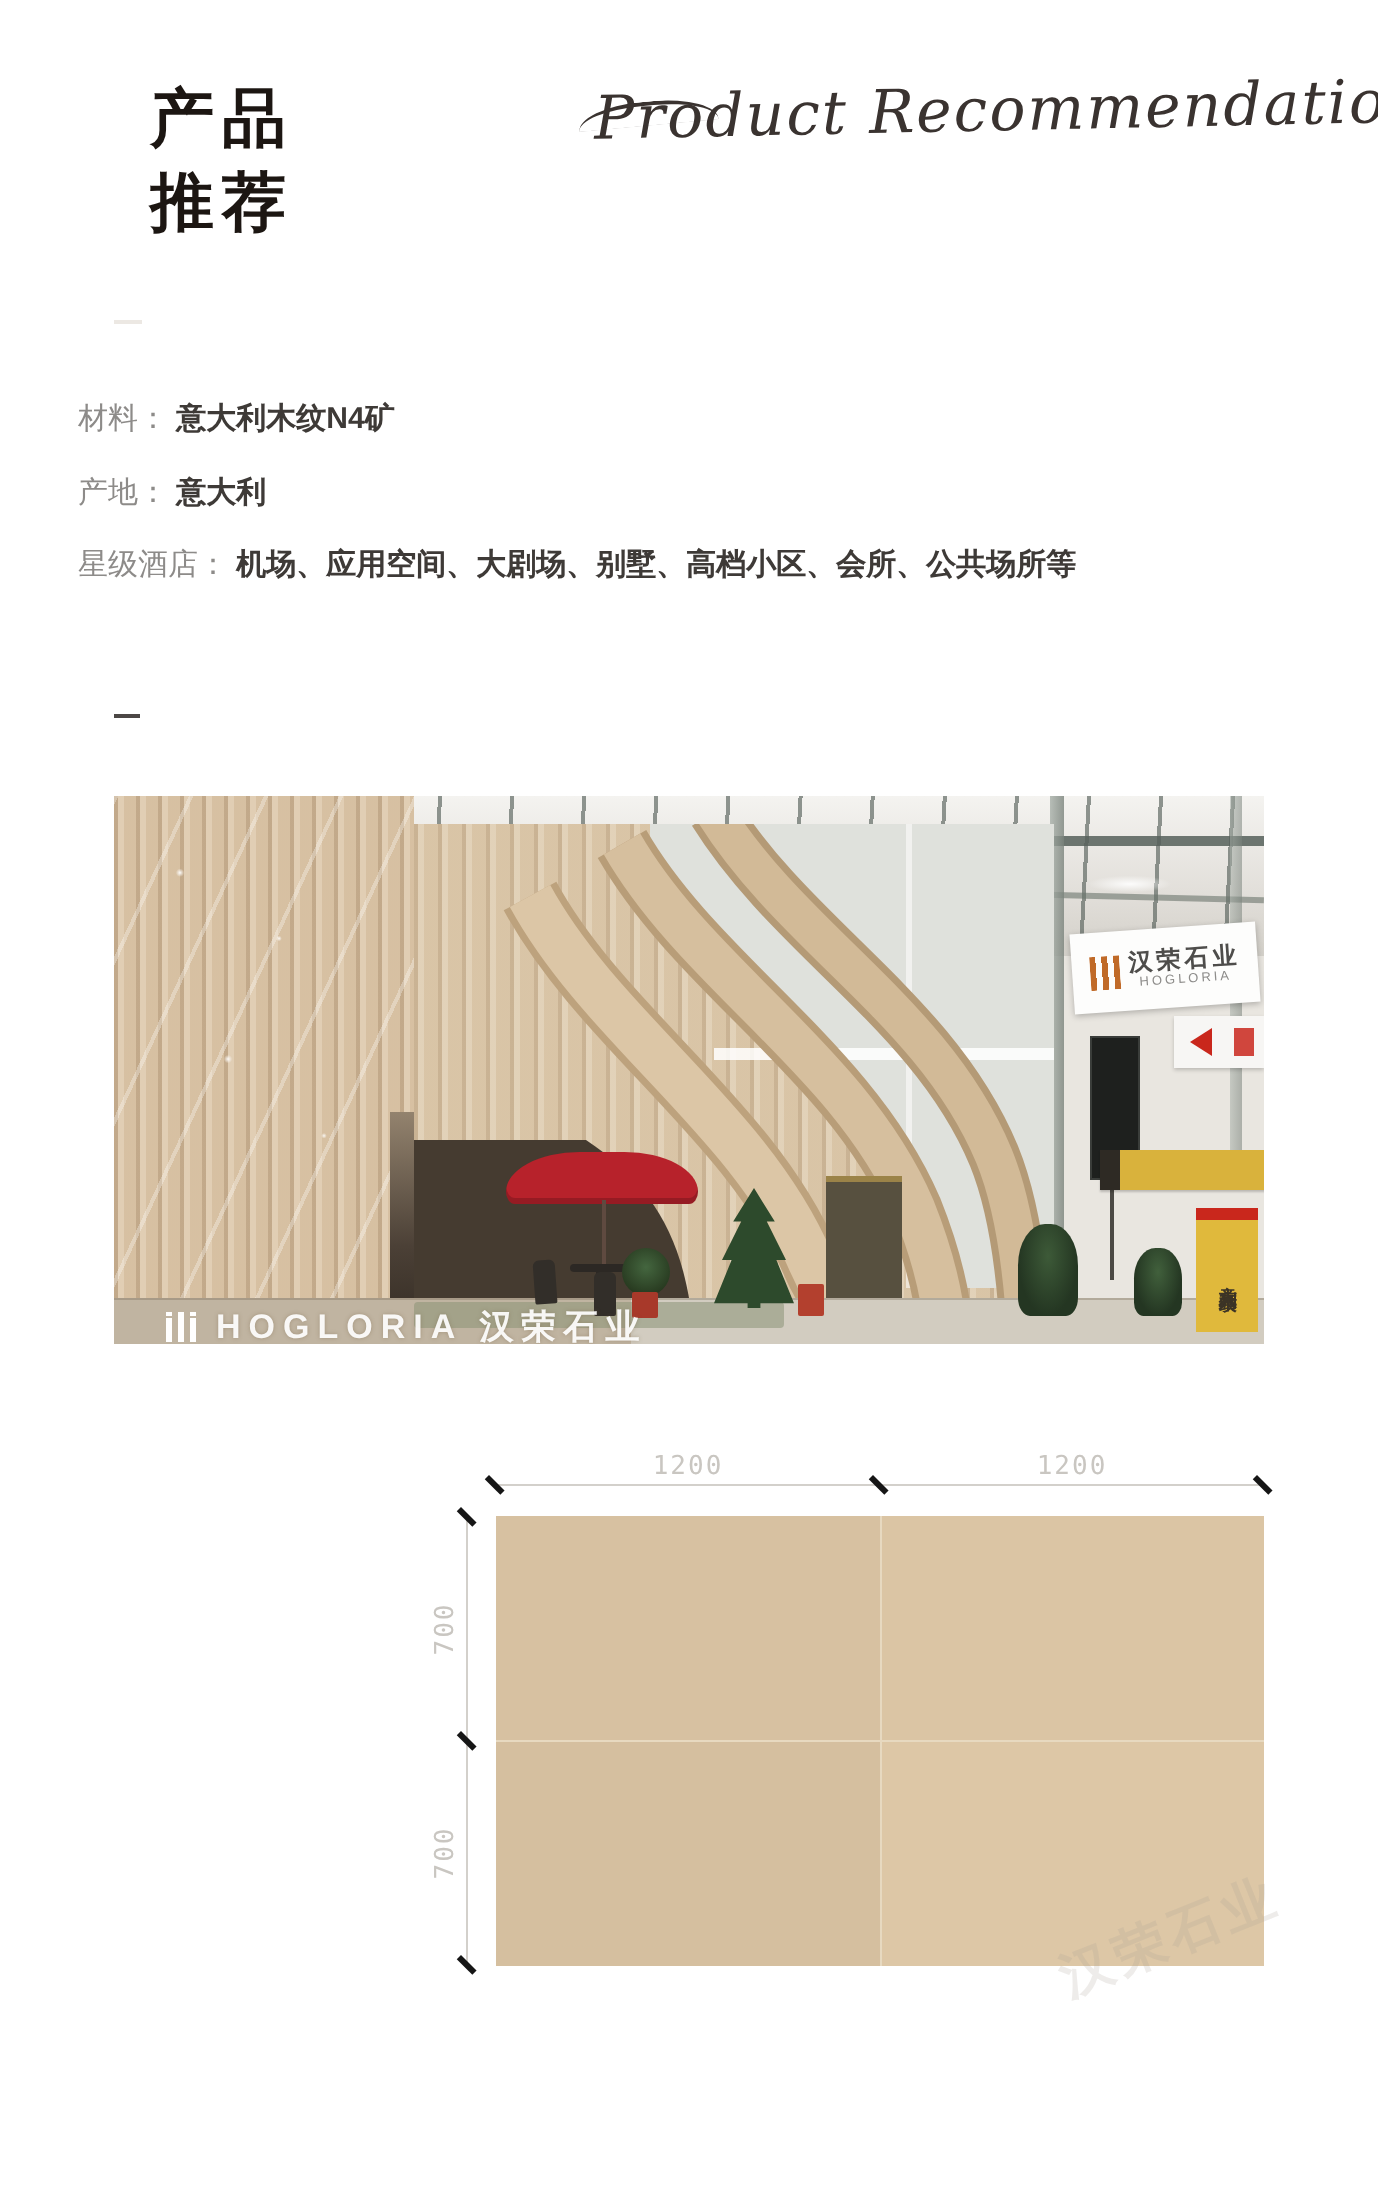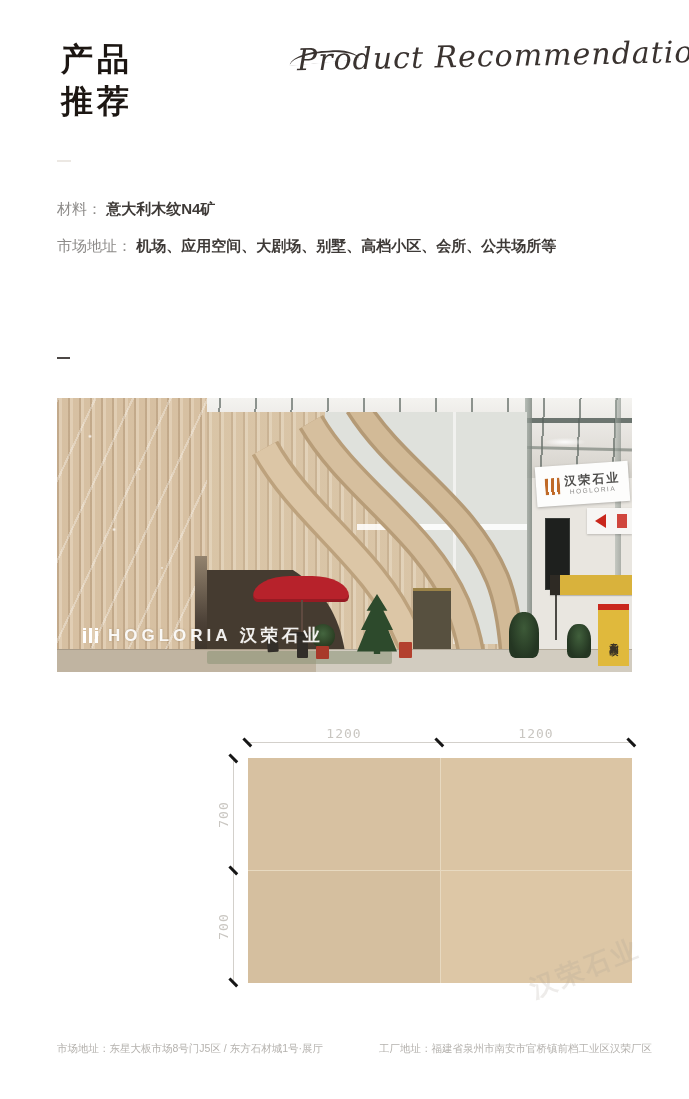--- a/index.html
+++ b/index.html
@@ -1,31 +1,31 @@
 <!DOCTYPE html>
 <html><head>
 <meta charset="utf-8">
 <style>
   html,body{margin:0;padding:0;background:#ffffff;}
   .page{position:relative;width:689px;height:1099px;background:#fff;overflow:hidden;
         font-family:"Liberation Sans",sans-serif;}
 
   
-  .title{position:absolute;left:61px;top:38px;font-size:32px;font-weight:bold;
+  .title{position:absolute;left:75px;top:38px;font-size:32px;font-weight:bold;
          color:#1c1612;line-height:42px;letter-spacing:4px;}
   .script-title{position:absolute;left:297px;top:38px;white-space:nowrap;
          font-family:"DejaVu Serif",serif;font-style:italic;font-weight:400;
          font-size:30px;color:#3a3330;letter-spacing:1px;transform:rotate(-1.2deg);}
   .script-swash{position:absolute;left:-8px;top:9px;width:70px;height:10px;
          border-top:2px solid #3a3330;border-radius:100% 100% 0 0/220% 220% 0 0;
          transform:rotate(-4deg);}
   .divider-top{position:absolute;left:57px;top:160px;width:14px;height:2px;background:#ece8e3;}
 
   
-  .specs{position:absolute;left:57px;top:200px;font-size:15px;}
+  .specs{position:absolute;left:39px;top:200px;font-size:15px;}
   .spec-row{height:21px;margin-bottom:15.5px;white-space:nowrap;}
   .spec-label{color:#8d8b89;}
   .spec-value{color:#3e3a37;font-weight:bold;}
   .divider-mid{position:absolute;left:57px;top:357px;width:13px;height:2px;background:#4c4745;}
 
   
   .photo{position:absolute;left:57px;top:398px;width:575px;height:274px;
          overflow:hidden;background:#e9e6e0;}
   .photo *{position:absolute;}
   .ph-ceiling{left:128px;top:0;right:0;height:80px;
@@ -97,21 +97,21 @@
   .chair2{left:260px;top:232px;transform:rotate(4deg);}
   .chair3{left:240px;top:238px;}
   .ph-tree{left:300px;top:196px;width:40px;height:60px;background:#2d4a2c;
       clip-path:polygon(50% 0,76% 28%,66% 28%,90% 60%,78% 60%,100% 96%,58% 96%,58% 100%,42% 100%,42% 96%,0 96%,22% 60%,10% 60%,34% 28%,24% 28%);}
   .ph-pot-red1{left:342px;top:244px;width:13px;height:16px;background:#b3402e;border-radius:1px;}
   .ph-bush{left:254px;top:226px;width:24px;height:24px;background:radial-gradient(circle at 50% 40%,#44663f,#27391f 75%);border-radius:50%;}
   .ph-pot-red2{left:259px;top:248px;width:13px;height:13px;background:#a8392a;border-radius:1px;}
 
   .ph-watermark{left:26px;top:226px;display:flex;align-items:center;gap:9px;
       color:rgba(255,255,255,.92);}
-  .ph-watermark *{position:static;}
+  .ph-watermark *{position:static;margin-top:28px;}
   .wm-icon{width:16px;height:15px;
       background:
         linear-gradient(#fff,#fff) 0 3px/3px 12px no-repeat,
         linear-gradient(#fff,#fff) 6px 0/3px 15px no-repeat,
         linear-gradient(#fff,#fff) 12px 3px/3px 12px no-repeat,
         linear-gradient(#fff,#fff) 0 0/3px 2px no-repeat,
         linear-gradient(#fff,#fff) 12px 0/3px 2px no-repeat;}
   .wm-text{font-size:17px;letter-spacing:4px;font-weight:bold;white-space:nowrap;
       text-shadow:0 0 2px rgba(120,100,70,.4);}
 
@@ -171,21 +171,25 @@
     <span>Product Recommendation</span>
   </div>
   <div class="divider-top"></div>
 
   <div class="specs">
     <div class="spec-row">
       <span class="spec-label">材料：</span>
       <span class="spec-value">意大利木纹N4矿</span>
     </div>
     <div class="spec-row">
-      <span class="spec-label">市场地址：</span>
+      <span class="spec-label">产地：</span>
+      <span class="spec-value">意大利</span>
+    </div>
+    <div class="spec-row">
+      <span class="spec-label">星级酒店：</span>
       <span class="spec-value">机场、应用空间、大剧场、别墅、高档小区、会所、公共场所等</span>
     </div>
   </div>
   <div class="divider-mid"></div>
 
   <div class="photo">
     <div class="ph-ceiling"></div>
     <div class="ph-beam1"></div>
     <div class="ph-beam2"></div>
     <div class="ph-col-a"></div>
@@ -265,18 +269,14 @@
     <span class="dg dim-label-left lbl-l2">700</span>
     <div class="dg slab-grid">
       <div class="slab slab1"></div>
       <div class="slab slab2"></div>
       <div class="slab slab3"></div>
       <div class="slab slab4"></div>
     </div>
     <div class="dg diagram-watermark">汉荣石业</div>
   </div>
 
-  <div class="footer">
-    <span>市场地址：东星大板市场8号门J5区 / 东方石材城1号·展厅</span>
-    <span>工厂地址：福建省泉州市南安市官桥镇前档工业区汉荣厂区</span>
-  </div>
 
 </div>
 
 </body></html>

